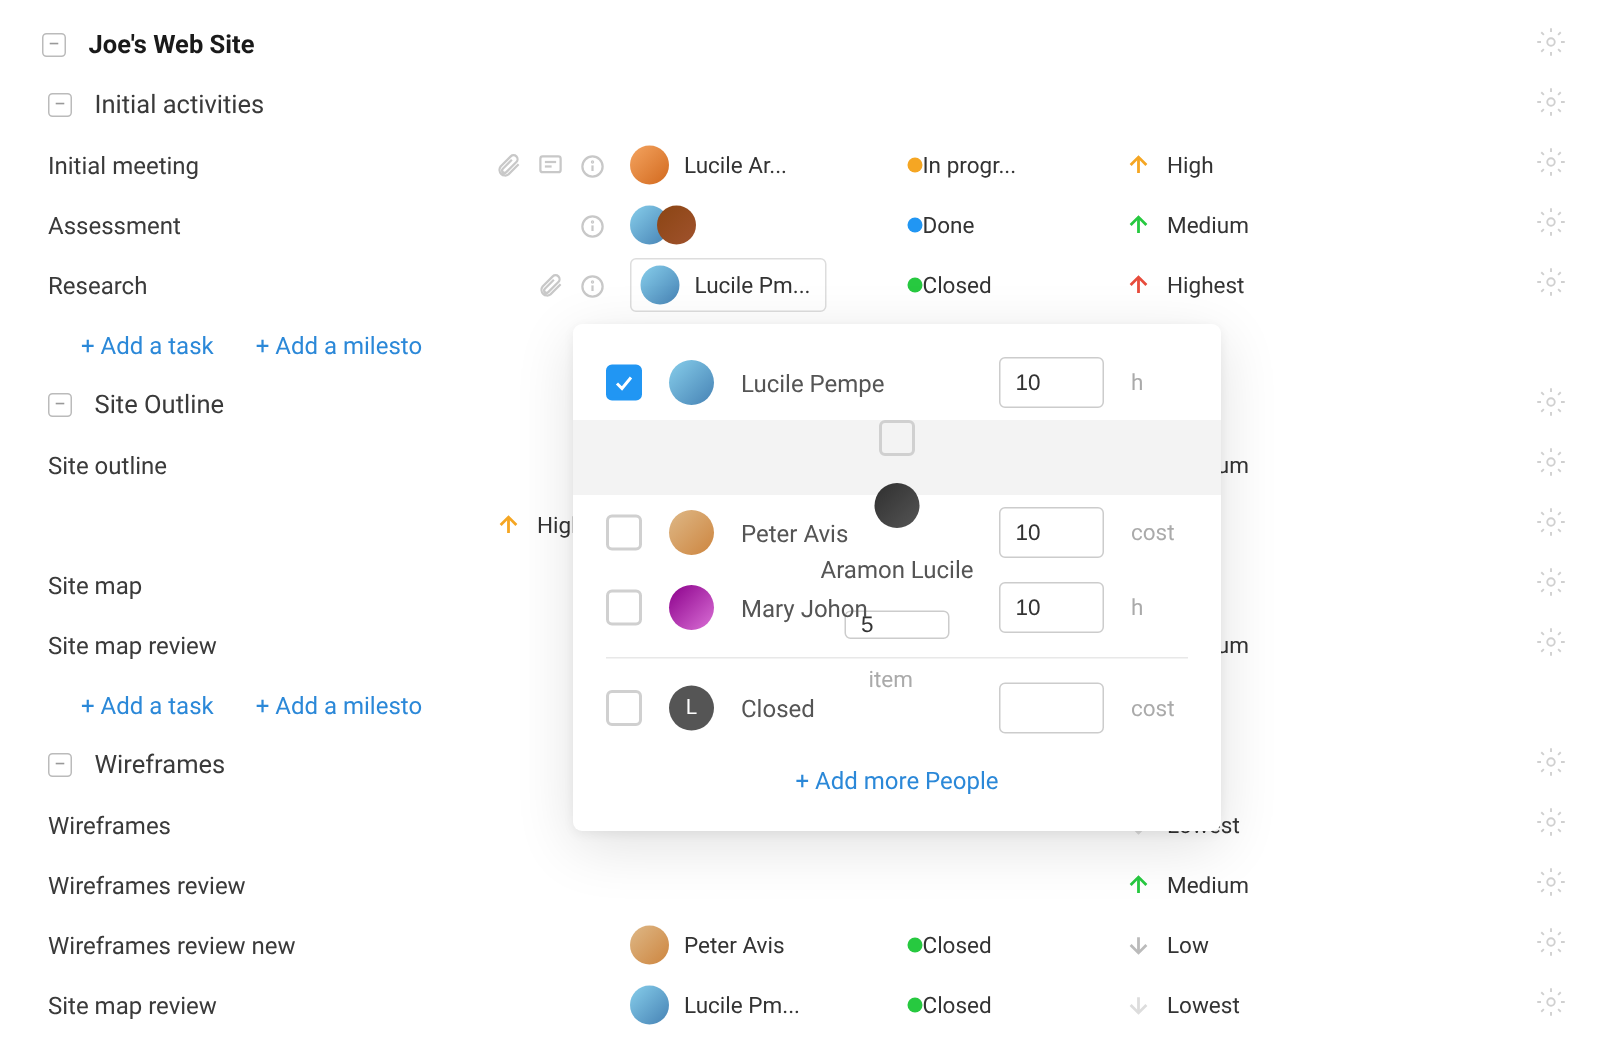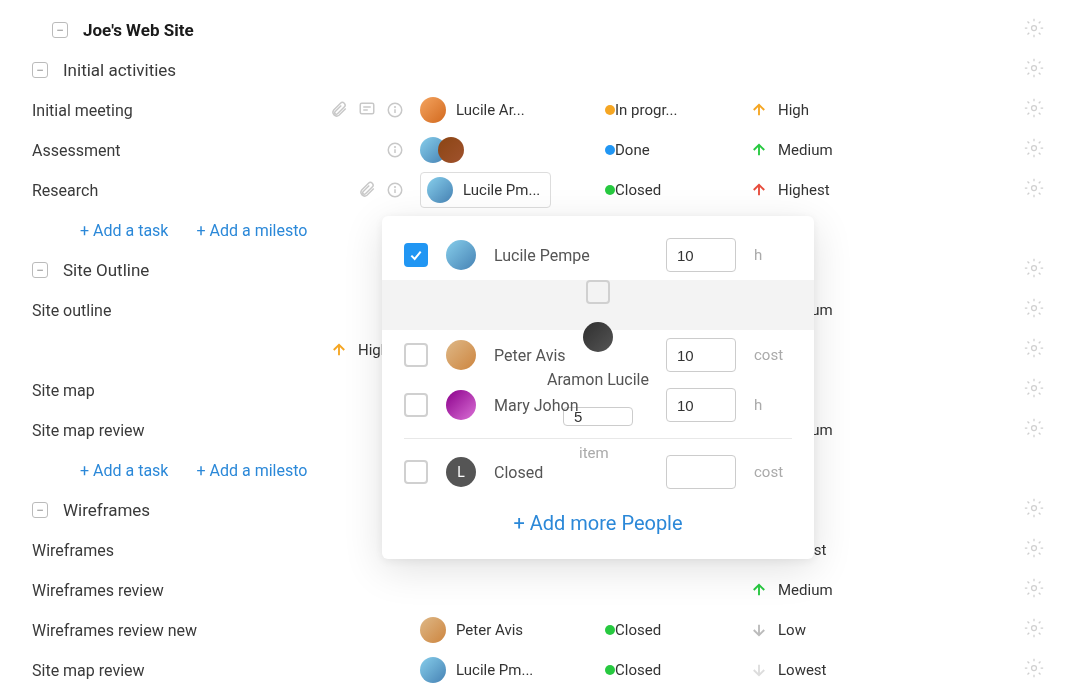--- a/index.html
+++ b/index.html
@@ -2,28 +2,28 @@
 <html><head>
 <meta charset="utf-8">
 <style>
 * { box-sizing: border-box; margin: 0; padding: 0; }
 body { font-family: -apple-system, BlinkMacSystemFont, "Segoe UI", Roboto, Arial, sans-serif; font-size: 15px; color: #333; background: #fff; }
 .container { position: relative; width: 1080px; height: 700px; padding-top: 10px; }
 
 .row { display: flex; align-items: center; height: 40px; position: relative; }
 .toggle-box { width: 16px; height: 16px; border: 1px solid #bbb; border-radius: 3px; display: flex; align-items: center; justify-content: center; color: #999; font-size: 14px; margin-right: 15px; flex-shrink: 0; cursor: pointer; }
 .toggle-box.minus::before { content: "−"; line-height: 1; }
-.indent0 { padding-left: 52px; }
+.indent0 { padding-left: 28px; }
 .indent1 { padding-left: 32px; }
 .indent2 { padding-left: 130px; }
 .project-title { font-weight: 700; color: #1a1a1a; font-size: 17px; }
 .group-title { color: #3a3a3a; font-size: 17px; }
 .task-name { color: #3a3a3a; font-size: 16px; }
 
-.name-col { flex: 0 0 420px; display: flex; align-items: center; padding-left: 32px; }
+.name-col { flex: 0 0 420px; display: flex; align-items: flex-end; padding-left: 32px; }
 .icon-strip { display: flex; align-items: center; gap: 10px; color: #c8c8c8; }
 .icon { width: 18px; height: 18px; display: flex; align-items: center; justify-content: center; }
 
 .assignee-col { flex: 0 0 185px; display: flex; align-items: center; gap: 10px; }
 .avatar { width: 26px; height: 26px; border-radius: 50%; background: #888; flex-shrink: 0; }
 .avatar.a1 { background: linear-gradient(135deg,#f4a460,#d2691e); }
 .avatar.a2 { background: linear-gradient(135deg,#87ceeb,#4682b4); }
 .avatar.a3 { background: linear-gradient(135deg,#8b4513,#a0522d); }
 .avatar.a4 { background: linear-gradient(135deg,#2f2f2f,#555); }
 .avatar.a5 { background: linear-gradient(135deg,#deb887,#cd853f); }
@@ -37,40 +37,40 @@
 .dot.orange { background: #f5a623; }
 .dot.blue { background: #2196f3; }
 .dot.green { background: #27c940; }
 
 .priority-col { flex: 0 0 130px; display: flex; align-items: flex-start; gap: 10px; }
 .arrow { width: 18px; height: 18px; }
 .arrow svg { display: block; }
 
 .gear-col { margin-left: auto; padding-right: 36px; color: #d0d0d0; cursor: pointer; }
 
-.add-links { display: flex; gap: 28px; padding-left: 80px; height: 40px; align-items: center; }
+.add-links { display: flex; gap: 28px; padding-left: 54px; height: 40px; align-items: center; }
 .add-link { color: #2b88d8; font-size: 16px; cursor: pointer; }
 .add-link::before { content: "+ "; }
 
 
 .popover { position: absolute; left: 382px; top: 216px; width: 432px; background: #fff; border-radius: 6px; box-shadow: 0 10px 40px rgba(0,0,0,0.12), 0 2px 8px rgba(0,0,0,0.06); z-index: 100; padding: 14px 0 24px; }
 .pop-row { display: flex; align-items: center; height: 50px; padding: 0 22px; gap: 18px; }
 .pop-row.highlight { background: #f3f3f3; flex-direction: column; }
 .checkbox { width: 24px; height: 24px; border: 2px solid #d0d0d0; border-radius: 4px; flex-shrink: 0; cursor: pointer; }
 .checkbox.checked { background: #2196f3; border-color: #2196f3; display: flex; align-items: center; justify-content: center; }
 .checkbox.checked svg { display: block; }
 .checkbox svg { display: none; }
 .empty-circle { width: 26px; height: 26px; border: 2px solid #ccc; border-radius: 50%; flex-shrink: 0; }
 .pop-avatar { width: 30px; height: 30px; border-radius: 50%; flex-shrink: 0; }
 .pop-avatar.l { background: #555; color: #fff; display: flex; align-items: center; justify-content: center; font-size: 14px; }
 .pop-name { flex: 1; color: #555; font-size: 16px; }
 .pop-input { width: 70px; height: 34px; border: 1px solid #ccc; border-radius: 4px; padding: 0 10px; font-size: 15px; text-align: left; color: #333; }
 .pop-unit { width: 38px; color: #aaa; font-size: 15px; }
 .pop-divider { border-top: 1px solid #e8e8e8; margin: 8px 22px; }
-.pop-add { text-align: center; color: #2b88d8; font-size: 20px; cursor: pointer; margin-top: 14px; }
+.pop-add { text-align: center; color: #2b88d8; font-size: 16px; cursor: pointer; margin-top: 14px; }
 .pop-add::before { content: "+ "; }
 
 .ellipsis { white-space: nowrap; overflow: hidden; text-overflow: ellipsis; max-width: 120px; }
 </style>
 </head>
 <body>
 
 <div class="container">
 
   <div class="row indent0">

